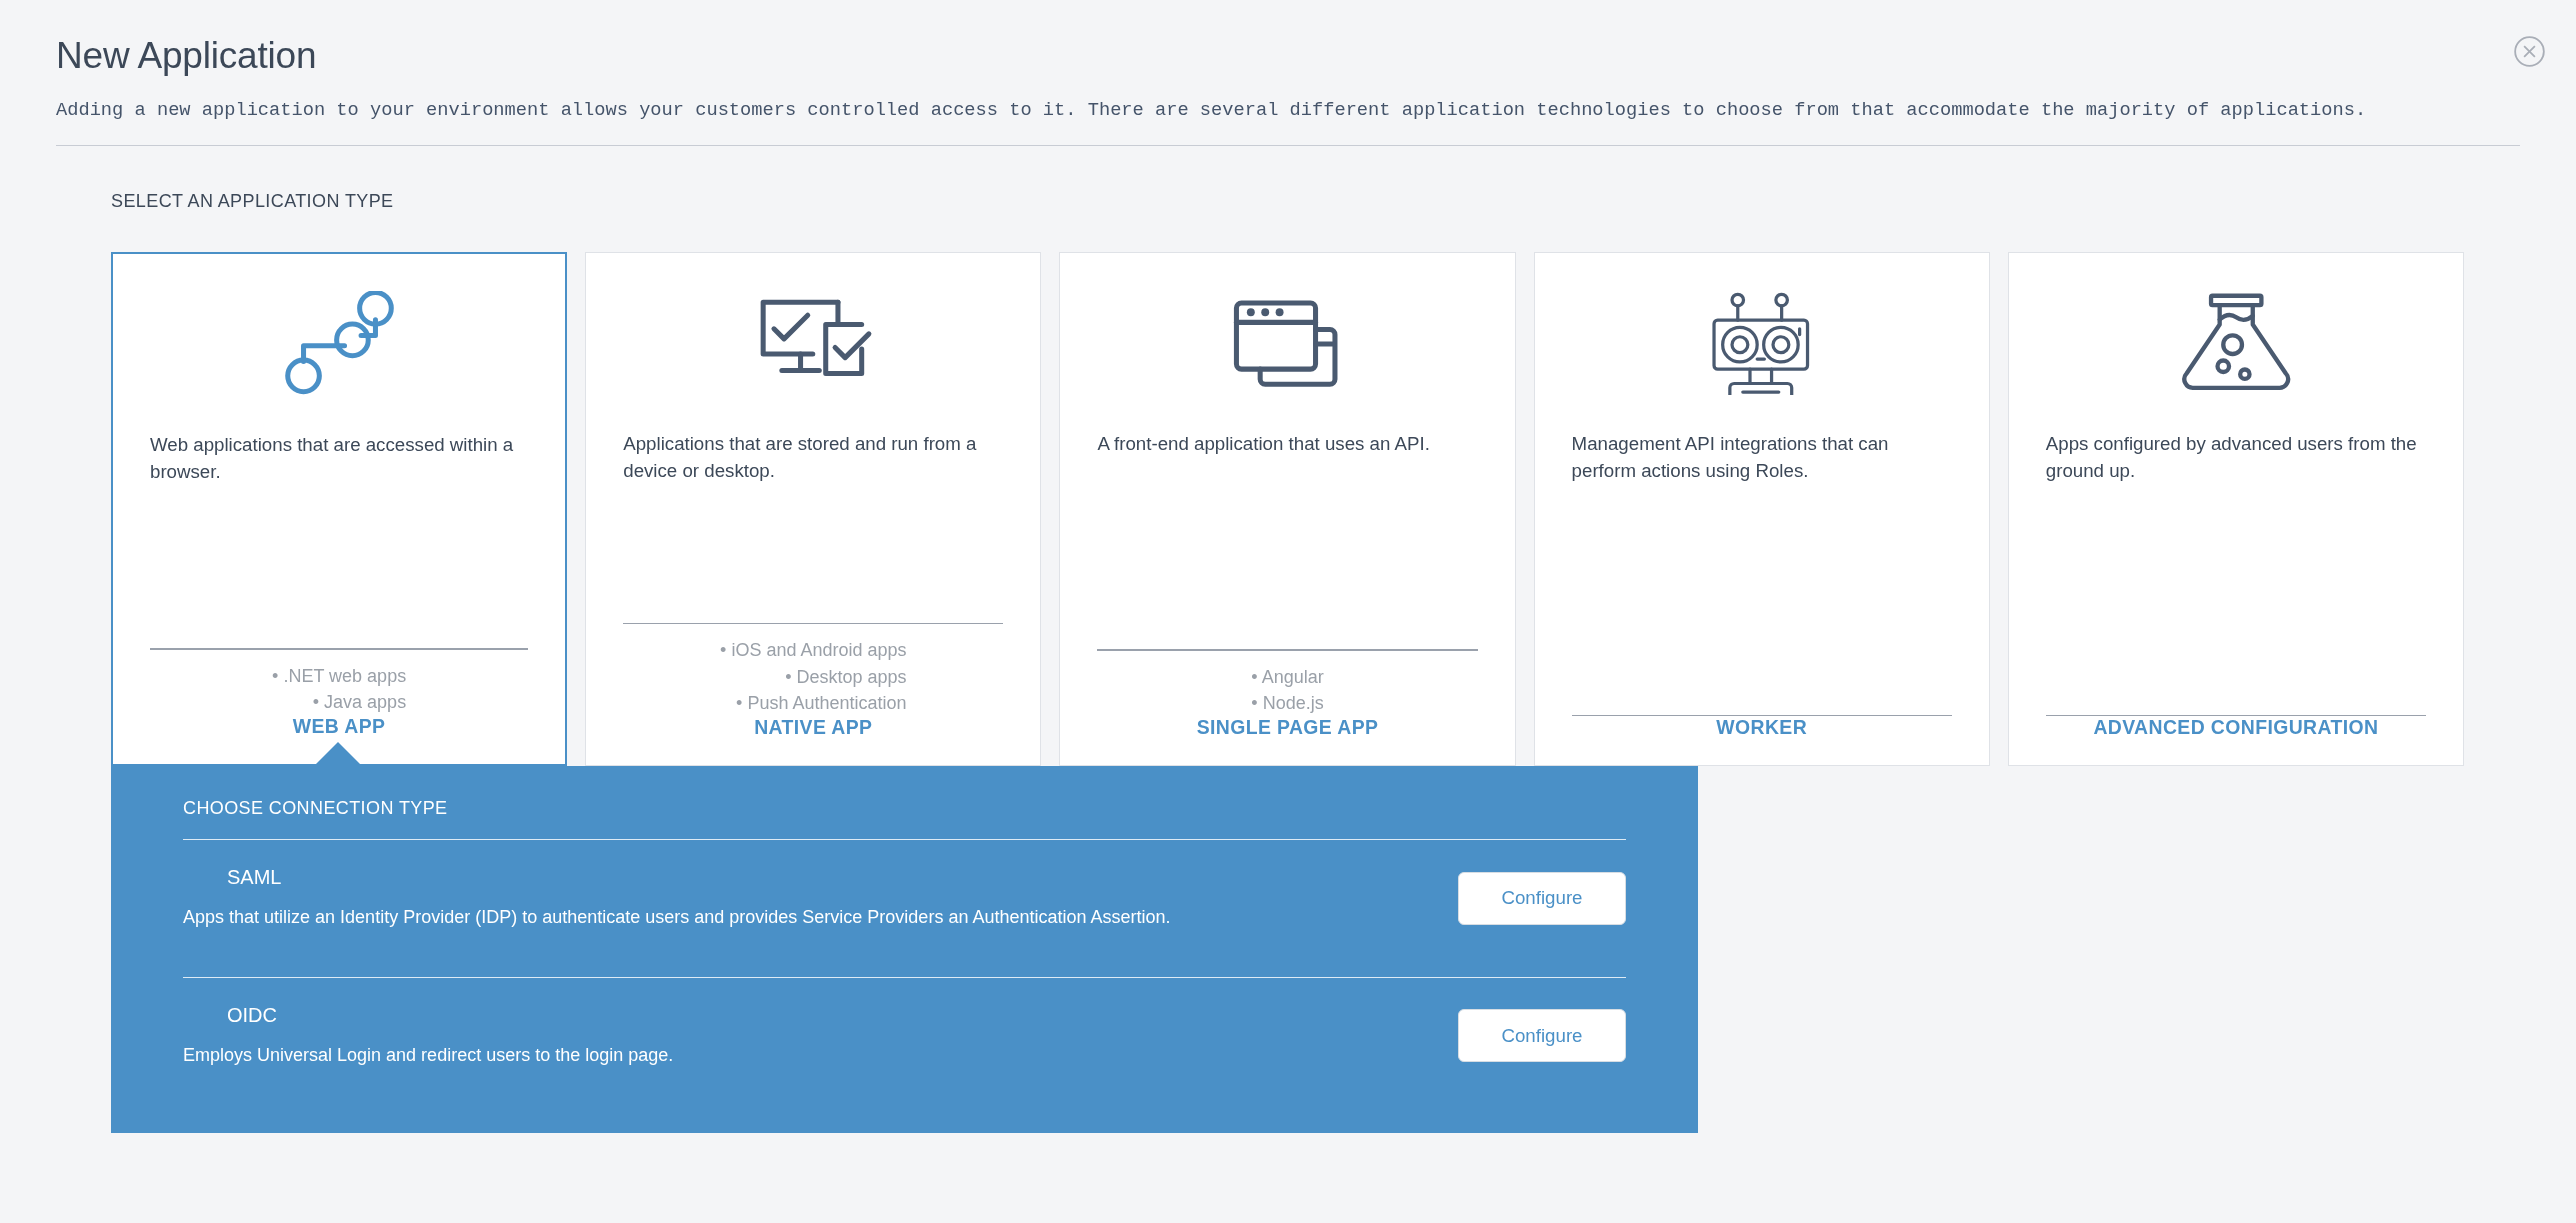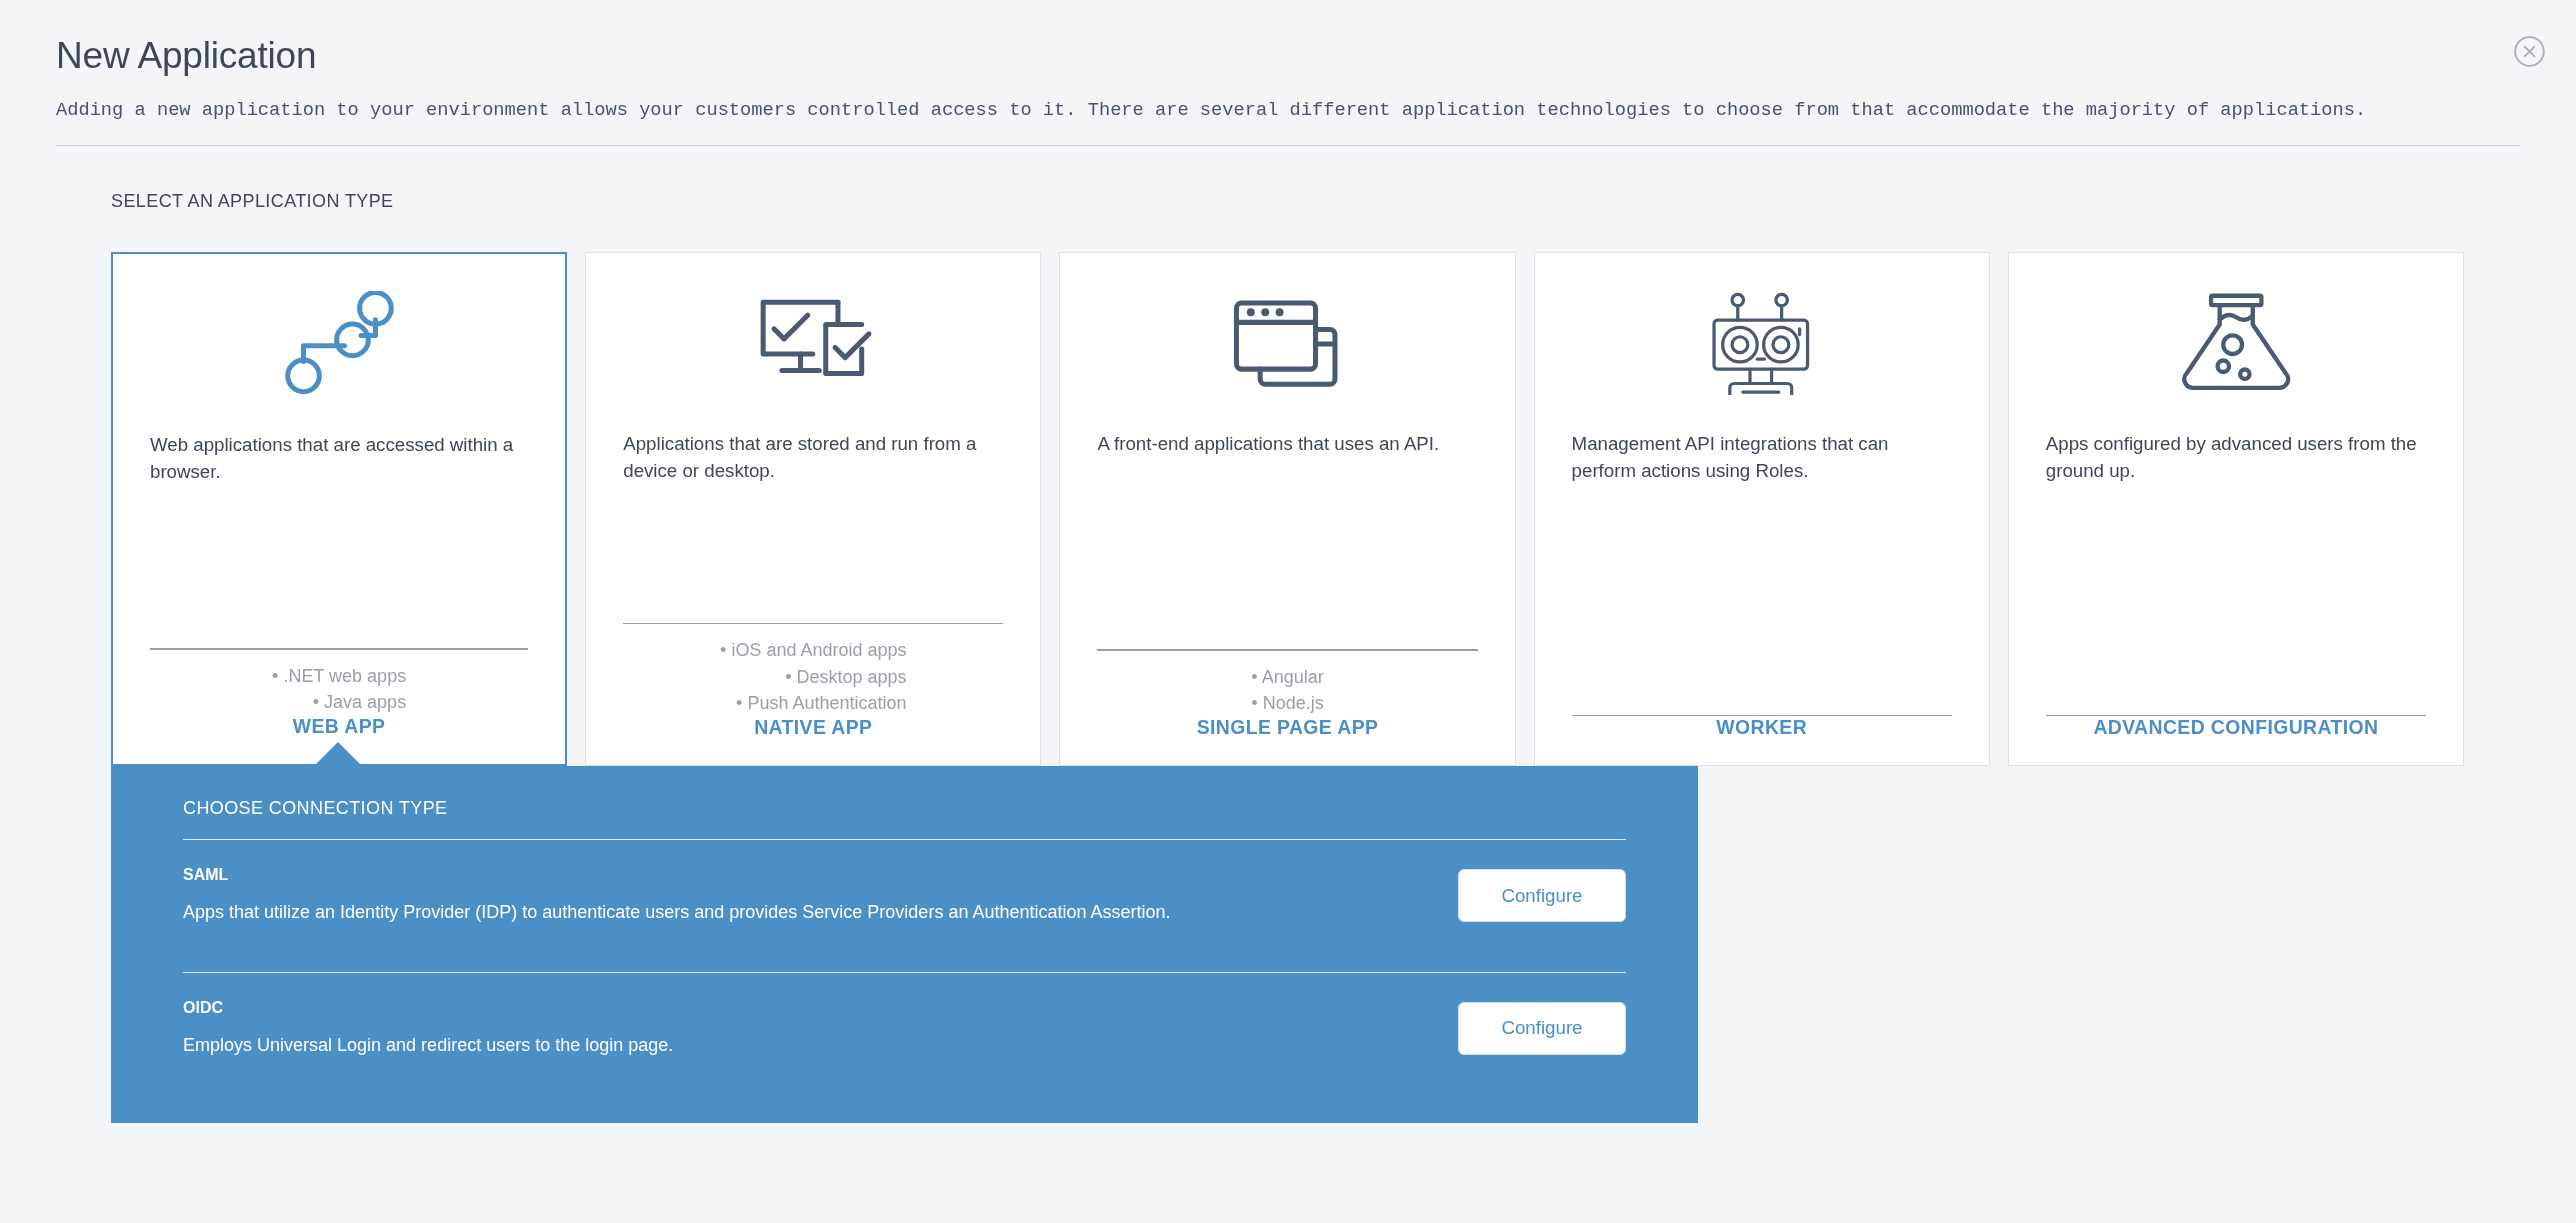--- a/index.html
+++ b/index.html
@@ -175,24 +175,25 @@
   .conn-row {
     display: flex;
     align-items: center;
     justify-content: space-between;
     padding: 26px 16px 27px 16px;
   }
   .conn-row + .conn-rule { opacity: 0.82; }
 
   .conn-row-text { max-width: 1222px; }
   .conn-row-title {
-    font-size: 16px;
-    font-weight: 700;
+    font-size: 20px;
+    font-weight: 400;
     color: #ffffff;
     margin-bottom: 16px;
+    margin-left: 44px;
   }
   .conn-row-desc {
     font-size: 18px;
     color: #ffffff;
     line-height: 1.35;
   }
 
   .configure-button {
     flex: 0 0 auto;
     width: 168px;
@@ -288,21 +289,21 @@
             <path d="M127 55 L147 55 A7 7 0 0 1 154 62 L154 124 A7 7 0 0 1 147 131 L57 131 A7 7 0 0 1 50 124 L50 110"></path>
             <path d="M127 75 L152 75"></path>
           </g>
           <g fill="#4a5a70">
             <circle cx="37" cy="31" r="5.5"></circle>
             <circle cx="57" cy="31" r="5.5"></circle>
             <circle cx="77" cy="31" r="5.5"></circle>
           </g>
         </svg>
       </div>
-      <div class="card-desc">A front-end applications that uses an API.</div>
+      <div class="card-desc">A front-end application that uses an API.</div>
       <div class="card-flex-spacer"></div>
       <div class="card-divider"></div>
       <ul class="card-bullets">
         <li>Angular</li>
         <li>Node.js</li>
       </ul>
       <div class="card-cta">SINGLE PAGE APP</div>
     </div>
 
     <div class="card">

